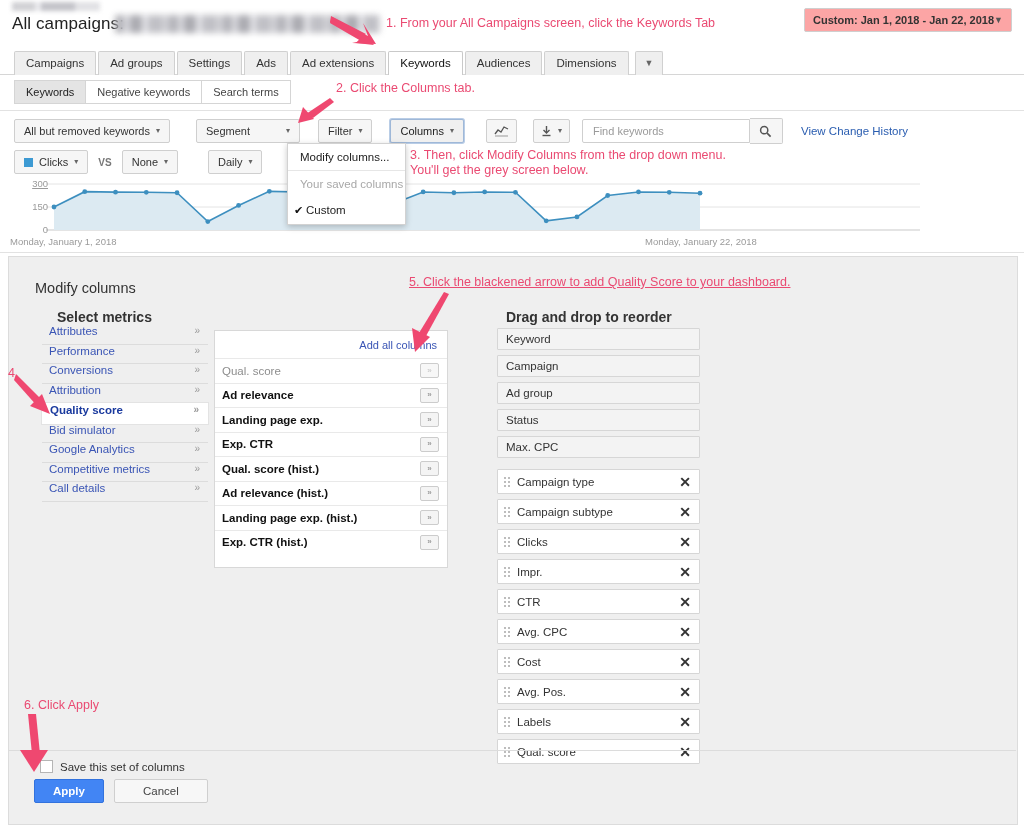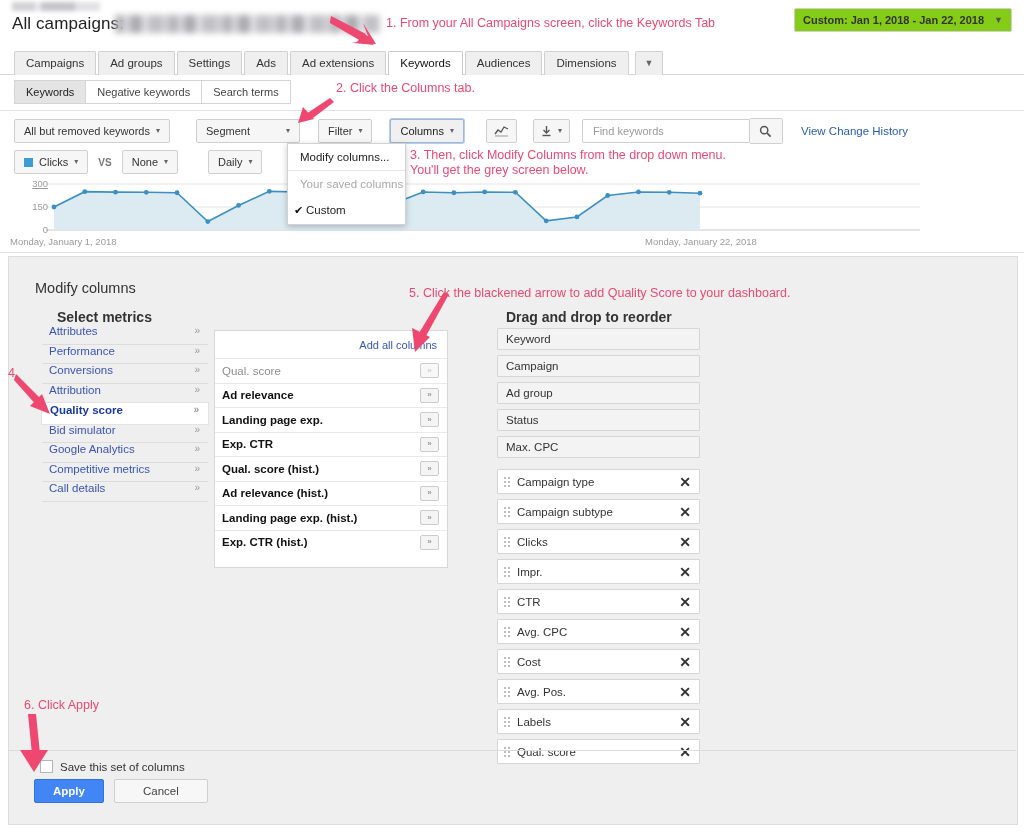--- a/index.html
+++ b/index.html
@@ -18,22 +18,22 @@
     background:linear-gradient(90deg,#c9c9cd 0 26%, #e6e6ea 26% 33%, #b9b9c0 33% 72%, #dcdce0 72% 100%);
     filter:blur(2.2px);opacity:.85;}
   .page-title{position:absolute;left:12px;top:14px;font-size:17px;color:#222;font-weight:400;letter-spacing:.1px;}
   .title-blur{position:absolute;left:115px;top:15px;width:265px;height:18px;
     background:repeating-linear-gradient(90deg,
       #b0b0b6 0px,#b0b0b6 9px,#d9d9de 9px,#d9d9de 15px,
       #a7a7ad 15px,#a7a7ad 27px,#e3e3e7 27px,#e3e3e7 33px,
       #bdbdc3 33px,#bdbdc3 47px,#cfcfd4 47px,#cfcfd4 54px);
     filter:blur(3.4px);opacity:.95;border-radius:1px;}
   .daterange{position:absolute;right:12px;top:8px;height:22px;min-width:180px;
-    border:1px solid #cfcfcf;background:#84cc16;border-radius:2px;
-    display:flex;align-items:center;padding:0 8px;gap:10px;
+    border:1px solid #cfcfcf;background:#fca5a5;border-radius:2px;
+    display:flex;align-items:center;padding:0 8px;
     font-size:11px;font-weight:bold;color:#333;}
   .daterange .caret{font-size:9px;color:#555;margin-left:auto;}
 
   
   .tabbar{position:absolute;left:0;top:44px;width:1024px;height:30px;
     border-bottom:1px solid #d6d6d6;background:#fff;}
   .tabs{display:flex;align-items:flex-end;height:30px;padding-left:14px;gap:2px;}
   .tab{height:23px;line-height:23px;padding:0 11px;font-size:11.5px;color:#333;
     border:1px solid #d0d0d0;border-bottom:none;background:#efefef;border-radius:2px 2px 0 0;
     position:relative;top:1px;white-space:nowrap;}
@@ -476,21 +476,21 @@
      You'll get the grey screen below.</div>
 
   <div class="anno" style="left:8px;top:366px;">4.</div>
   <svg class="arrow-svg" style="left:14px;top:372px;" width="46" height="46">
     <g fill="#ef4870">
       <path d="M2,2 L30,30 L24,35 L0,8 Z"></path>
       <path d="M36,42 L16,34 L28,22 Z"></path>
     </g>
   </svg>
 
-  <div class="anno" style="left:409px;top:286px;">5. Click the blackened arrow to add Quality Score to your dashboard.</div>
+  <div class="anno" style="left:409px;top:275px;text-decoration:underline;">5. Click the blackened arrow to add Quality Score to your dashboard.</div>
   <svg class="arrow-svg" style="left:406px;top:292px;" width="50" height="66">
     <g fill="#ef4870">
       <path d="M43,2 L20,44 L13,41 L38,0 Z"></path>
       <path d="M9,60 L6,36 L24,45 Z"></path>
     </g>
   </svg>
 
   <div class="anno" style="left:24px;top:698px;">6. Click Apply</div>
   <svg class="arrow-svg" style="left:18px;top:712px;" width="40" height="62">
     <g fill="#ef4870">

